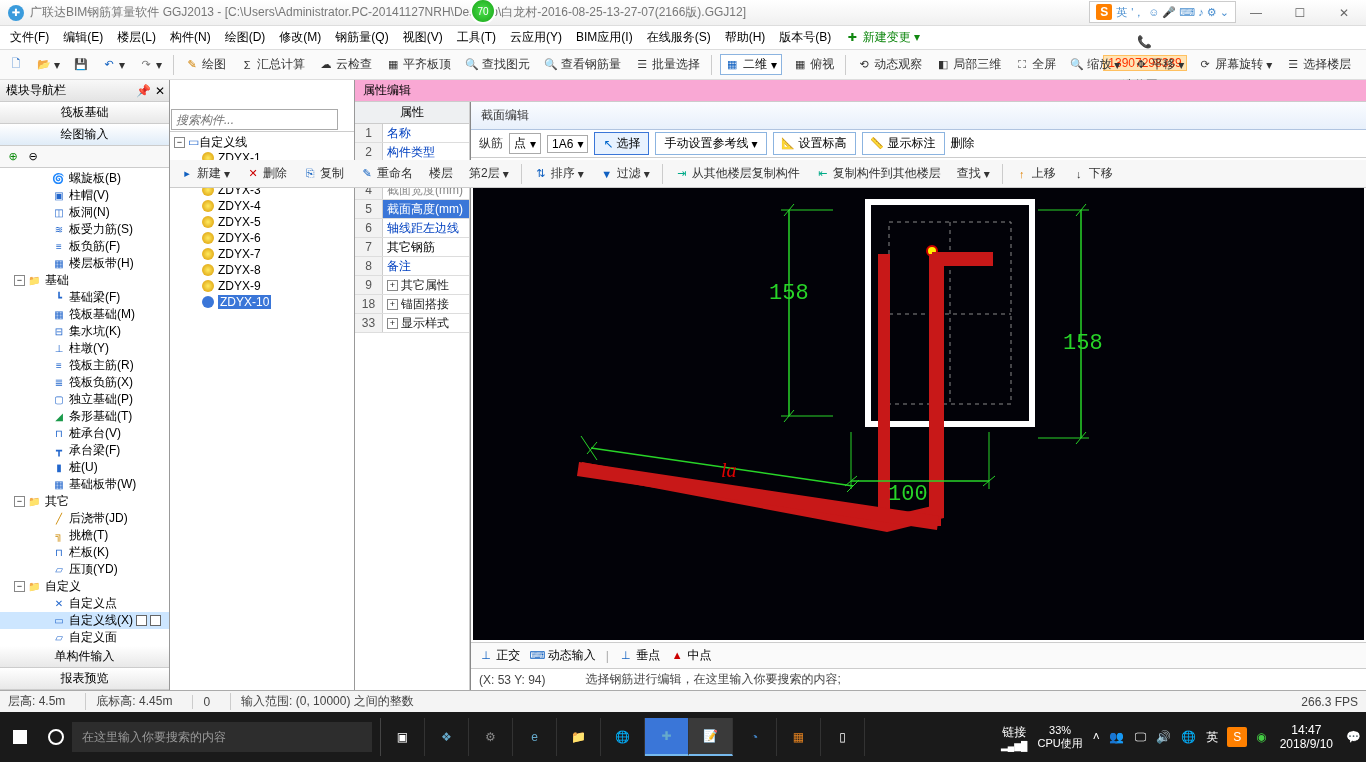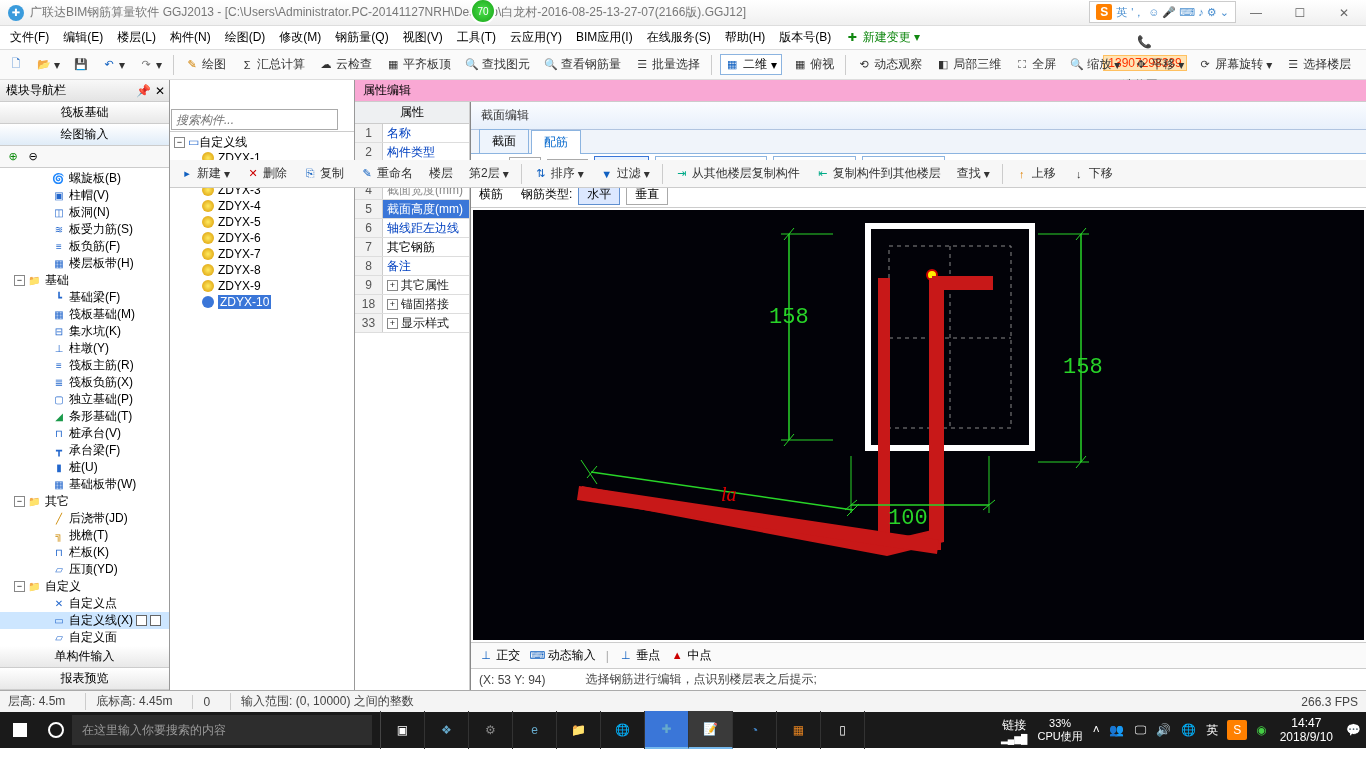--- a/index.html
+++ b/index.html
@@ -78,21 +78,21 @@
 .ed-tb2 .opt.sel { background:#dce8ff; border-color:#6090d0; }
 .canvas { flex:1; background:#020208; position:relative; margin:2px; overflow:hidden; }
 .canvas .dim { position:absolute; color:#28d428; font-family:"Courier New",monospace; font-size:22px; }
 .canvas .lbl-la { position:absolute; color:#e00000; font-size:20px; font-style:italic; font-family:"Times New Roman",serif; }
 .canvas svg { position:absolute; top:0; left:0; }
 .ed-bot { height:26px; display:flex; align-items:center; padding:0 8px; border-top:1px solid #ccc; gap:10px; background:#fafafa; }
 .ed-status { height:22px; display:flex; align-items:center; padding:0 8px; border-top:1px solid #ccc; gap:40px; color:#444; }
 .status { height:22px; border-top:1px solid #aaa; display:flex; align-items:center; padding:0 8px; gap:20px; background:#f4f4f4; color:#444; }
 .status .pane { border-left:1px solid #ccc; padding-left:10px; }
 .status .fps { margin-left:auto; }
-.taskbar { height:36px; background:#1a1a1a; display:flex; align-items:center; color:#fff; }
+.taskbar { height:50px; background:#1a1a1a; display:flex; align-items:center; color:#fff; }
 .taskbar .start { width:40px; height:38px; display:flex; align-items:center; justify-content:center; }
 .taskbar .start div { width:14px; height:14px; background:#fff; }
 .taskbar .cortana { width:32px; display:flex; align-items:center; justify-content:center; }
 .taskbar .cortana div { width:16px; height:16px; border:2px solid #fff; border-radius:50%; }
 .taskbar .search-box { width:300px; height:30px; background:#2d2d2d; display:flex; align-items:center; padding:0 10px; color:#999; }
 .taskbar .tb-icons { display:flex; height:38px; border-left:1px solid #444; margin-left:8px; }
 .taskbar .tb-icons .ti { width:44px; display:flex; align-items:center; justify-content:center; border-right:1px solid #333; }
 .taskbar .tb-icons .ti.active { background:#3a3a3a; border-bottom:2px solid #76b9ed; }
 .taskbar .tray { margin-left:auto; display:flex; align-items:center; height:38px; font-size:11px; }
 .taskbar .tray .ti2 { padding:0 5px; display:flex; flex-direction:column; align-items:center; justify-content:center; height:36px; }
@@ -520,24 +520,20 @@
               <div class="rv" style="color:#222;"><span class="exp2">+</span>锚固搭接</div>
             </div>
             <div class="pr">
               <div class="rn">33</div>
               <div class="rv" style="color:#222;"><span class="exp2">+</span>显示样式</div>
             </div>
           </div>
       </div>
       <div class="editor">
         <div class="ed-title">截面编辑</div>
-        <div class="ed-tabs">
-          <div class="tab">截面</div>
-          <div class="tab active">配筋</div>
-        </div>
         <div class="ed-tb">
           <span class="lbl">纵筋</span>
           <div class="cmb"><span>点</span> ▾</div>
           <div class="cmb"><span>1A6</span> ▾</div>
           <div class="btn" style="border-color:#3a76d8;background:#e8f2ff">
               <span style="color:#06c">↖</span>
               <span>选择</span>
             </div>
           <div class="btn"><span>手动设置参考线</span> ▾</div>
           <div class="btn">
@@ -610,21 +606,21 @@
         </div>
         <div class="ed-bot">
           <span><span class="ico i-blue">⊥</span> <span>正交</span></span>
           <span><span class="ico i-blue">⌨</span> <span>动态输入</span></span>
           <span style="color:#aaa">|</span>
           <span><span class="ico i-blue">⊥</span> <span>垂点</span></span>
           <span><span class="ico" style="color:#c00">▲</span> <span>中点</span></span>
         </div>
         <div class="ed-status">
           <span>(X: 53 Y: 94)</span>
-          <span>选择钢筋进行编辑，点识别楼层表之后提示;</span>
+          <span>选择钢筋进行编辑，在这里输入你要搜索的内容;</span>
         </div>
       </div>
     </div>
   </div>
 </div>
 
 <div class="status">
   <span>层高: 4.5m</span>
   <span class="pane">底标高: 4.45m</span>
   <span class="pane">0</span>

